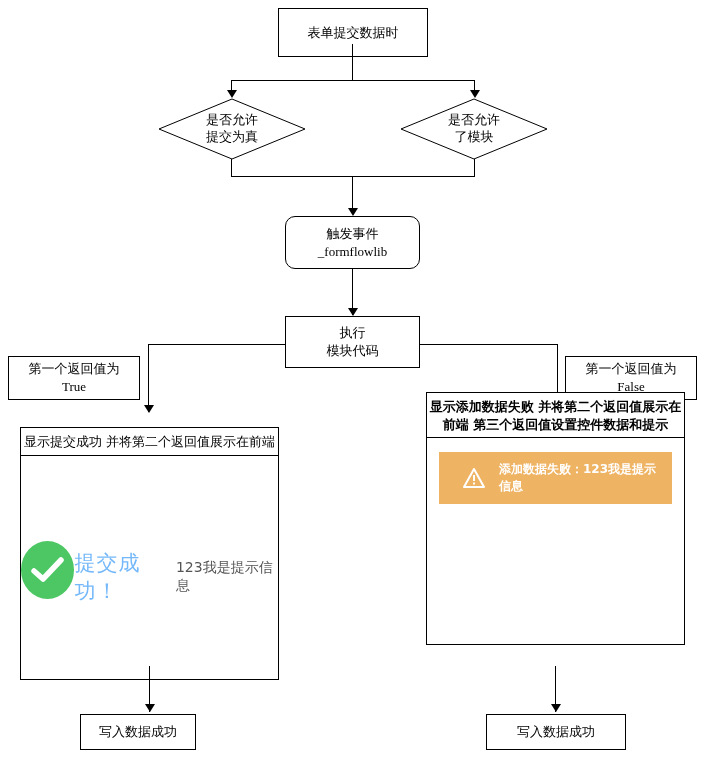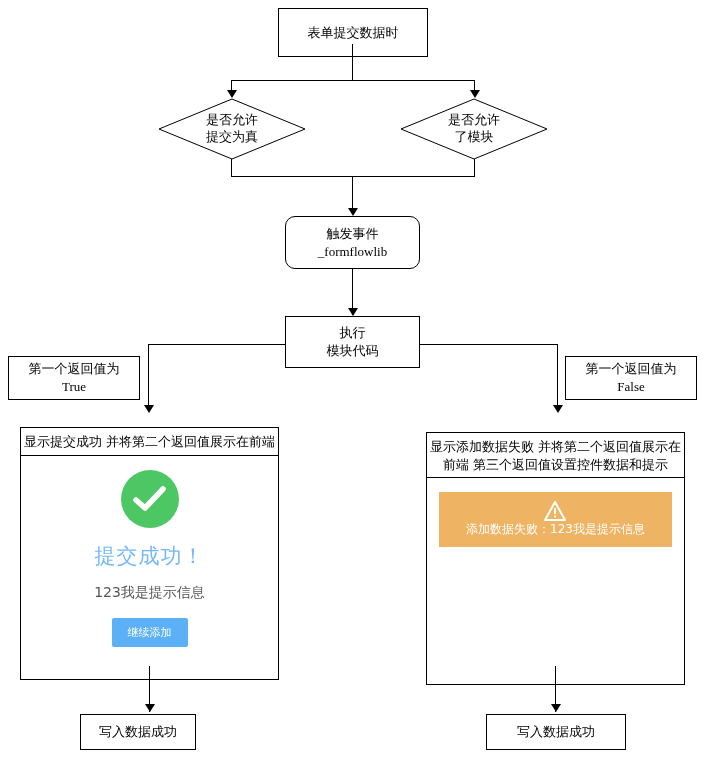--- a/index.html
+++ b/index.html
@@ -76,21 +76,20 @@
     padding: 5px 2px 4px 2px;
     border-bottom: 1px solid #000000;
   }
   .panel-body {
     position: relative;
   }
 
   
   .success-body {
     display: flex;
-    flex-direction: column;
     align-items: center;
     padding-top: 14px;
   }
   .check-circle {
     width: 58px; height: 58px;
     border-radius: 50%;
     background: #4cc764;
     display: flex;
     align-items: center;
     justify-content: center;
@@ -122,21 +121,20 @@
   .fail-body {
     padding: 14px 12px 16px 12px;
   }
   .alert {
     background: #efb364;
     color: #ffffff;
     display: flex;
     align-items: center;
     padding: 9px 12px;
     font-size: 12px;
-    flex-direction: column;
   }
   .alert .warn-ico {
     flex: 0 0 auto;
     margin: 0 14px 0 12px;
     display: block;
   }
 </style>
 </head>
 <body>
 
@@ -214,25 +212,24 @@
     <span class="ln">并将第二个返回值展示在前端</span>
   </div>
   <div class="panel-body success-body" style="height:200px;">
     <div class="check-circle">
       <svg width="34" height="28" viewBox="0 0 34 28">
         <polyline points="3,15 12,23 30,4" fill="none" stroke="#ffffff" stroke-width="5.5" stroke-linecap="round" stroke-linejoin="round"></polyline>
       </svg>
     </div>
     <div class="success-title">提交成功！</div>
     <div class="success-sub">123我是提示信息</div>
-    <button class="success-btn">继续添加</button>
-  </div>
-</div>
-
-<div class="panel" style="left:426px; top:432px; width:259px; height:253px;">
+  </div>
+</div>
+
+<div class="panel" style="left:426px; top:392px; width:259px; height:253px;font-weight:bold;">
   <div class="panel-head">
     <span class="ln">显示添加数据失败</span>
     <span class="ln">并将第二个返回值展示在前端</span>
     <span class="ln">第三个返回值设置控件数据和提示</span>
   </div>
   <div class="panel-body fail-body">
     <div class="alert">
       <svg class="warn-ico" width="22" height="20" viewBox="0 0 22 20">
         <polygon points="11,1 21,19 1,19" fill="none" stroke="#ffffff" stroke-width="2" stroke-linejoin="round"></polygon>
         <rect x="10" y="7" width="2" height="6" fill="#ffffff"></rect>

